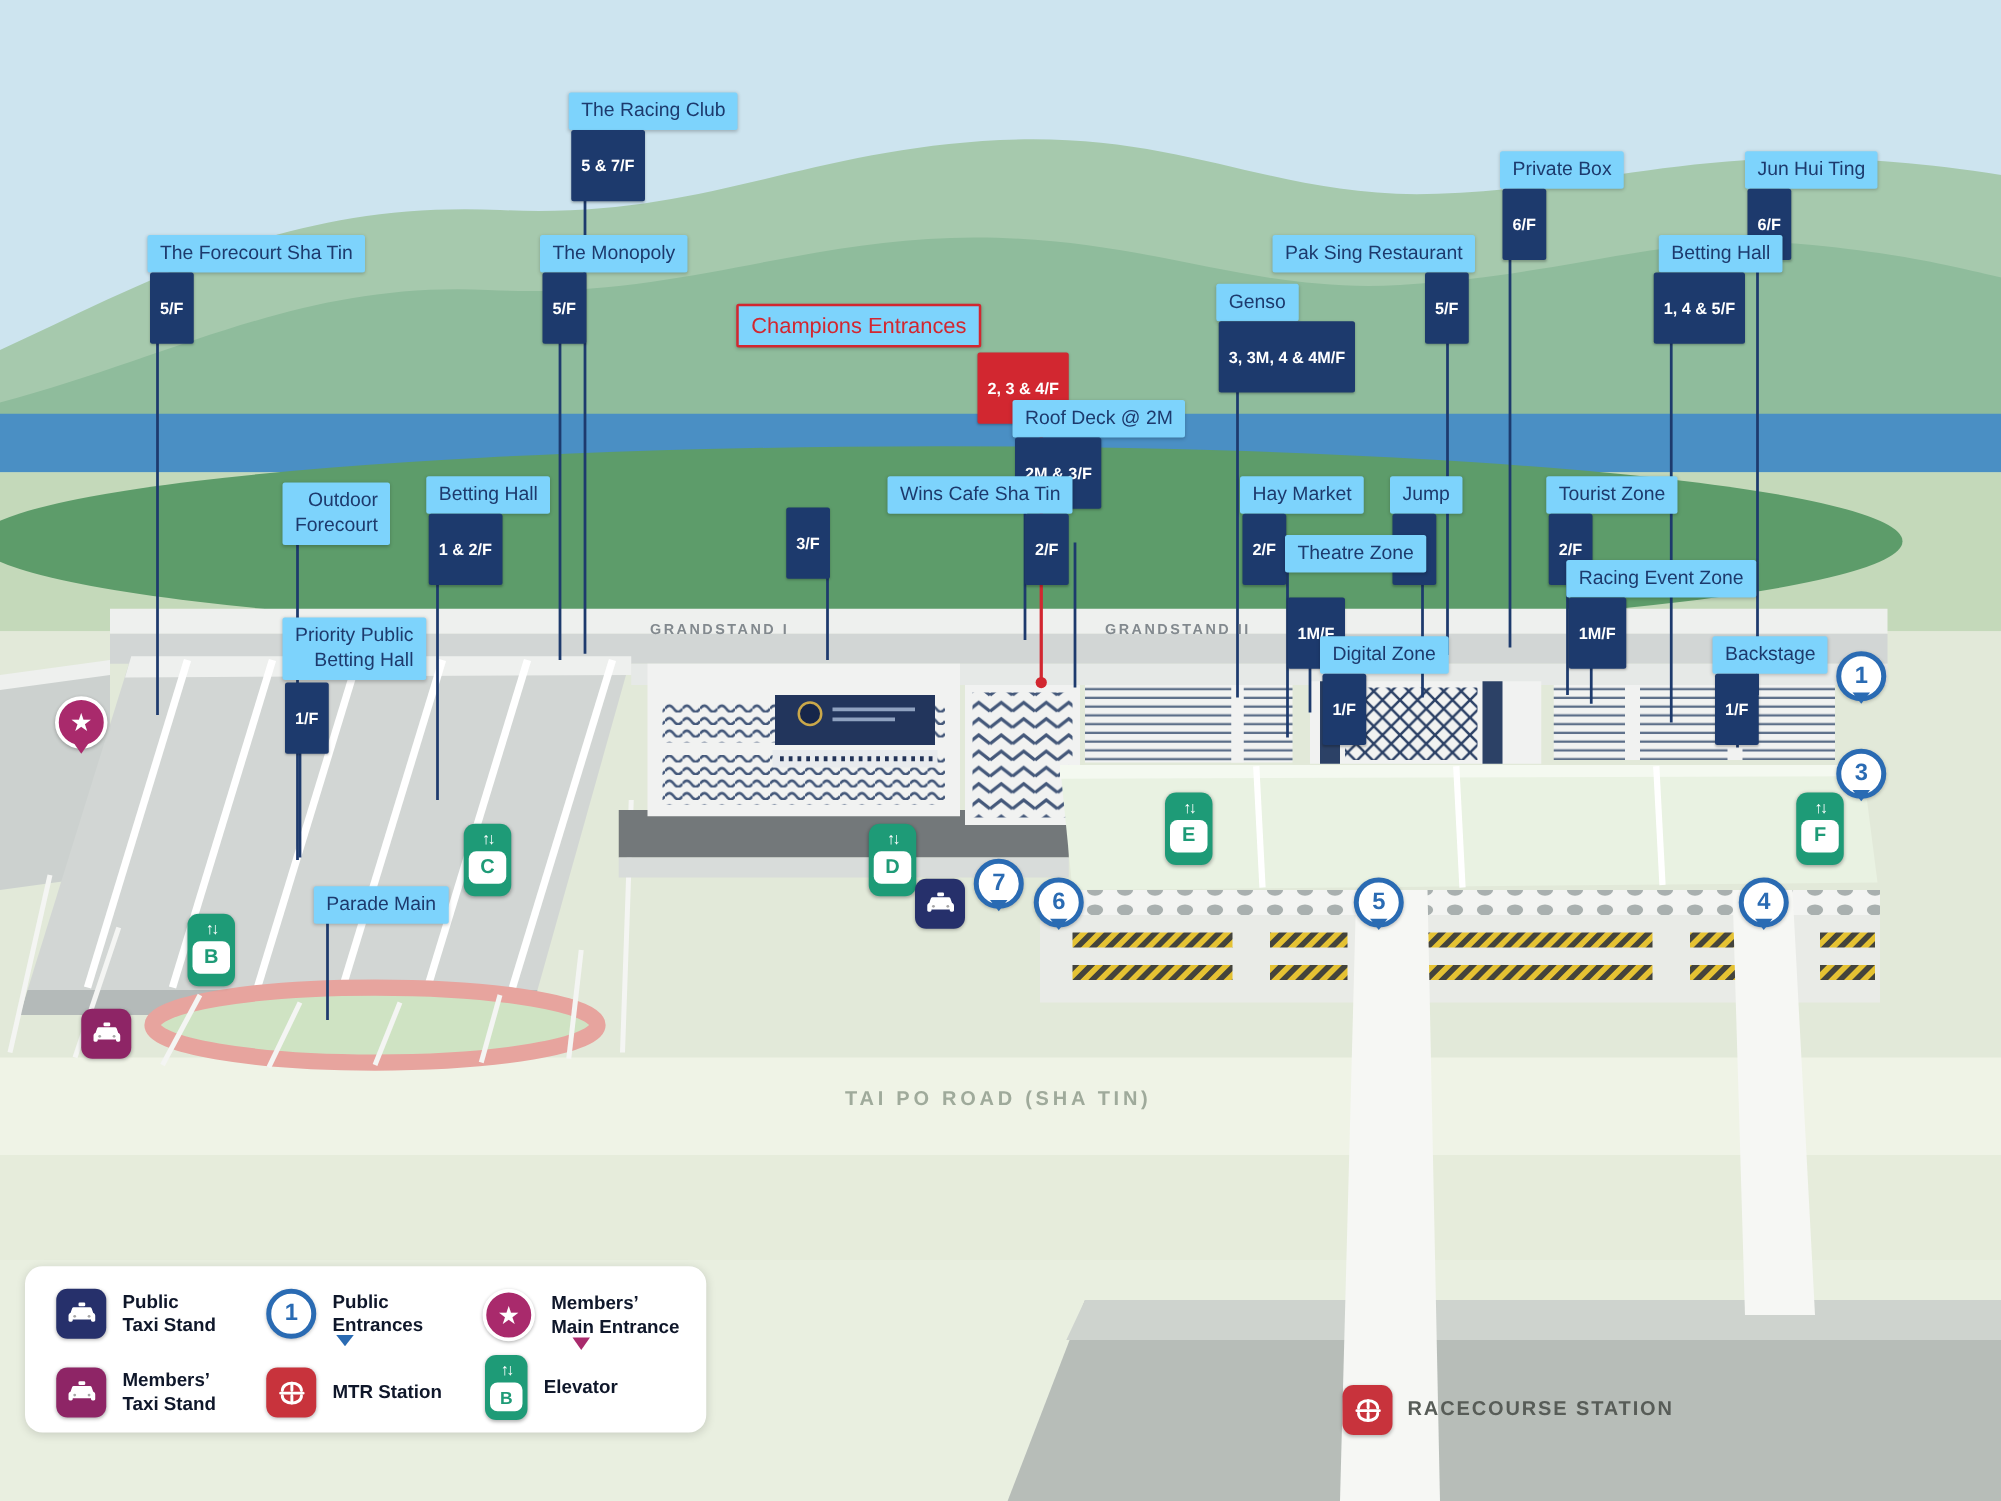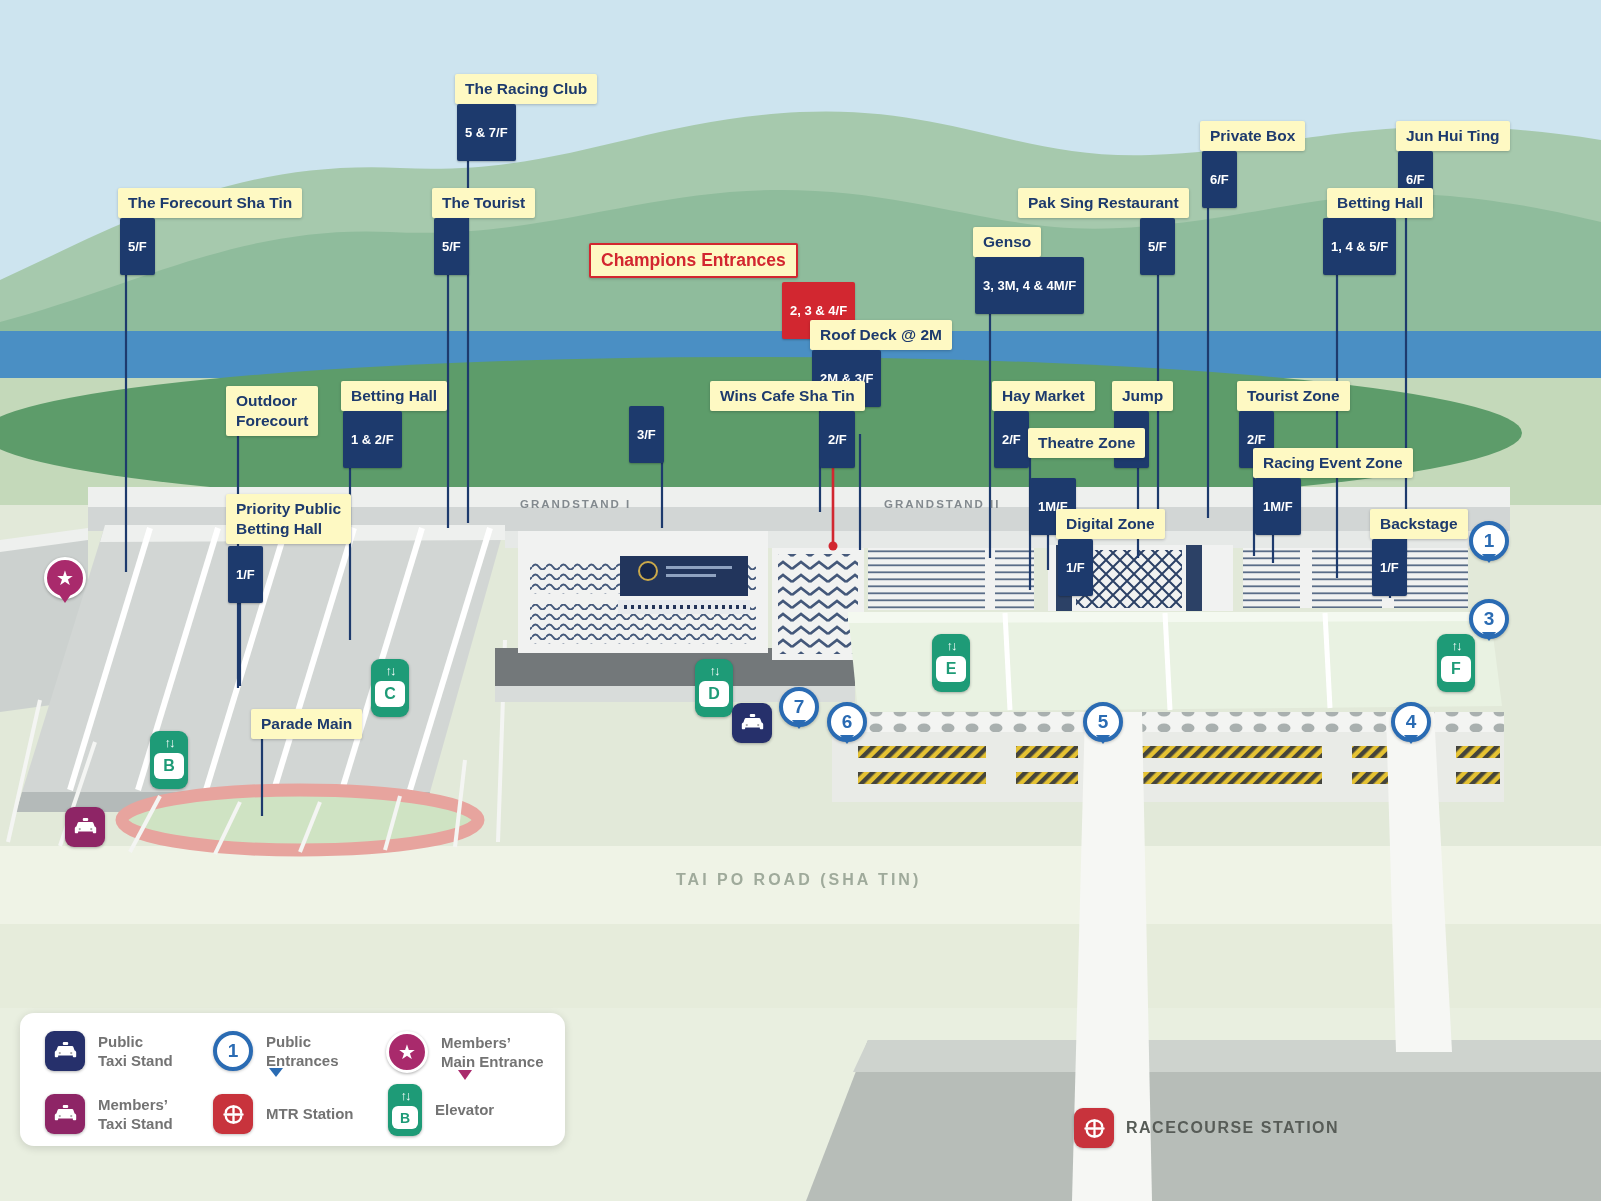--- a/index.html
+++ b/index.html
@@ -13,23 +13,23 @@
     --mtr-red:#c8333c;
     --taxi-navy:#26306b;
     --taxi-purple:#8e2566;
   }
   body { font-family:"Liberation Sans", sans-serif; background:#fff; }
   .stage{ position:relative; width:1601px; height:1201px; overflow:hidden; background:#cde4ef; }
   .layer{ position:absolute; left:0; top:0; }
 
   
   .map-label{
-    position:absolute; z-index:30; background:#fef9c3; color:var(--navy);
-    font-weight:700; font-size:15.5px; line-height:1.3; padding:5px 10px;
-    box-shadow:0 1px 3px rgba(0,0,0,.22); white-space:pre-line; text-align:left;
+    position:absolute; z-index:30; background:#7dd3fc; color:var(--navy);
+    font-weight:400; font-size:15.5px; line-height:1.3; padding:5px 10px;
+    box-shadow:0 1px 3px rgba(0,0,0,.22); white-space:pre-line; text-align:right;
     width:max-content; border-radius:2px;
   }
   .map-label.red{ color:var(--red); border:2.5px solid var(--red); font-size:17.5px; padding:4px 10px; }
   .badge{
     position:absolute; z-index:30; background:var(--navy); color:#fff;
     font-weight:700; font-size:13px; line-height:1; padding:22px 8px;
     box-shadow:0 1px 2px rgba(0,0,0,.25); white-space:nowrap; width:max-content; border-radius:2px;
   }
   .badge.red{ background:var(--red);margin-left:37px; }
 
@@ -75,21 +75,21 @@
   
   .grandstand-text{ position:absolute; z-index:15; font-size:11.5px; font-weight:700; letter-spacing:2px; color:#82898e; }
   .road-text{ position:absolute; z-index:15; font-size:16px; font-weight:700; letter-spacing:3px; color:#9faa9b; }
   .station-text{ position:absolute; z-index:25; font-size:16px; font-weight:700; letter-spacing:1.5px; color:#575c57; }
 
   
   .legend{ position:absolute; left:20px; top:1013px; width:545px; height:133px; z-index:40;
     background:#fff; border-radius:14px; box-shadow:0 2px 8px rgba(0,0,0,.14); }
   .legend-item{ position:absolute; z-index:41; display:flex; align-items:center; gap:13px; }
   .legend-item .lg-icon{ position:static; flex:0 0 auto; }
-  .legend-item .txt{ font-size:15px; font-weight:600; color:#737373; white-space:pre-line; line-height:1.3; }
+  .legend-item .txt{ font-size:15px; font-weight:600; color:#0f172a; white-space:pre-line; line-height:1.3; }
 </style>
 </head>
 <body>
 
 <div class="stage">
 
   <svg class="layer" width="1601" height="1201" viewBox="0 0 1601 1201" aria-hidden="true">
     <defs>
       <pattern id="zig" width="18" height="13" patternUnits="userSpaceOnUse">
         <path d="M0,10 L9,3 L18,10" stroke="#44587a" stroke-width="2.6" fill="none"></path>
@@ -247,21 +247,21 @@
     <line x1="833" y1="307" x2="833" y2="543" stroke="#d22730" stroke-width="2.6"></line>
     <circle cx="833" cy="546" r="4.5" fill="#d22730"></circle>
   </svg>
 
   <div class="map-label" style="left:455px;top:74px">The Racing Club</div>
   <div class="badge" style="left:457px;top:104px">5 &amp; 7/F</div>
 
   <div class="map-label" style="left:118px;top:188px">The Forecourt Sha Tin</div>
   <div class="badge" style="left:120px;top:218px">5/F</div>
 
-  <div class="map-label" style="left:432px;top:188px">The Tourist</div>
+  <div class="map-label" style="left:432px;top:188px">The Monopoly</div>
   <div class="badge" style="left:434px;top:218px">5/F</div>
 
   <div class="map-label" style="left:1200px;top:121px">Private Box</div>
   <div class="badge" style="left:1202px;top:151px">6/F</div>
 
   <div class="map-label" style="left:1396px;top:121px">Jun Hui Ting</div>
   <div class="badge" style="left:1398px;top:151px">6/F</div>
 
   <div class="map-label" style="left:1018px;top:188px">Pak Sing Restaurant</div>
   <div class="badge" style="left:1140px;top:218px">5/F</div>

